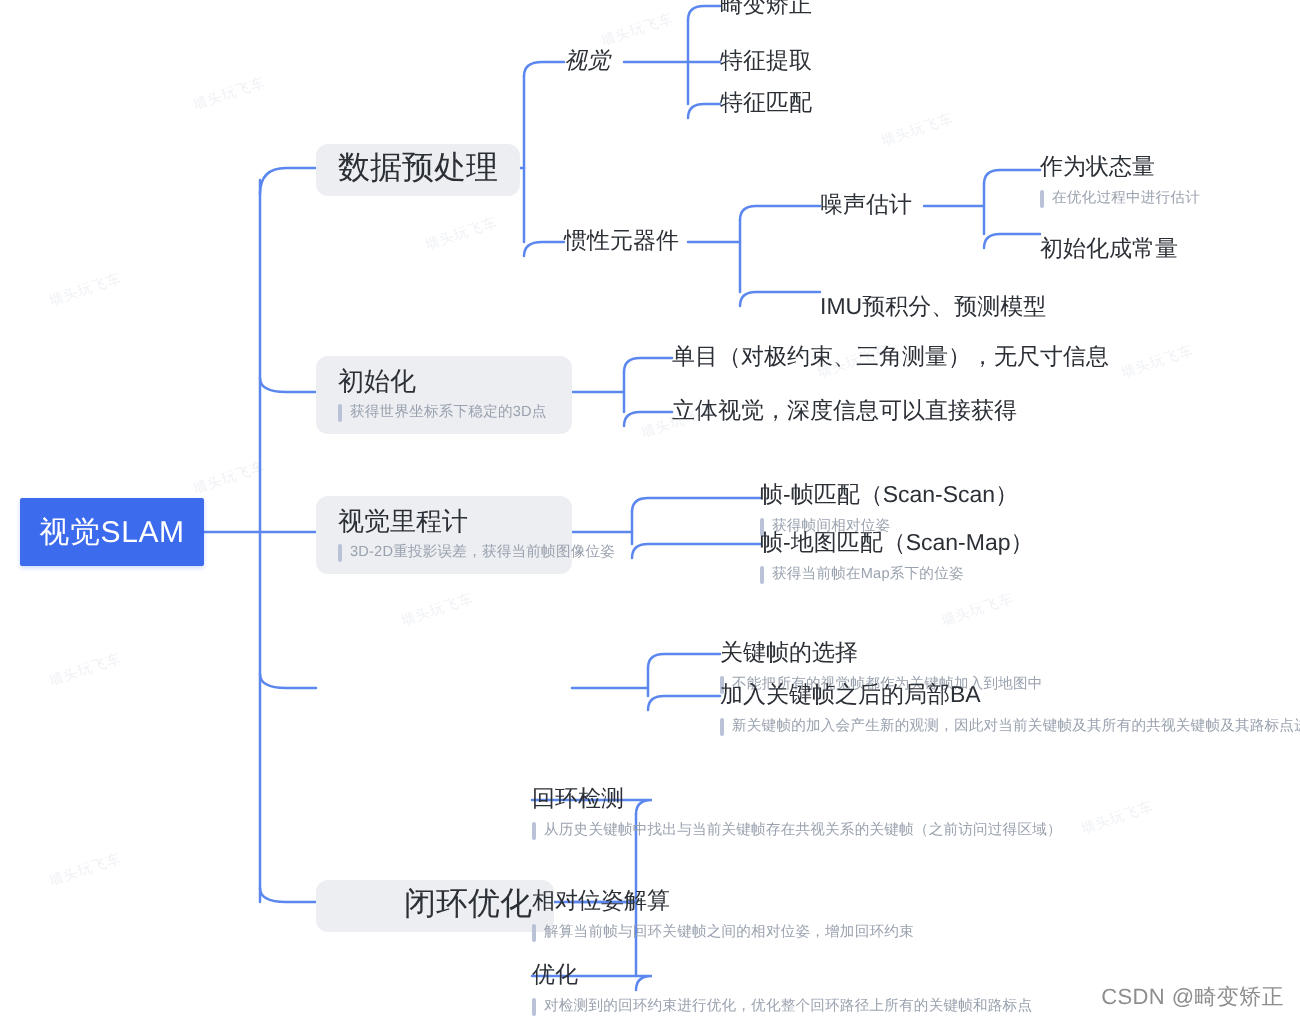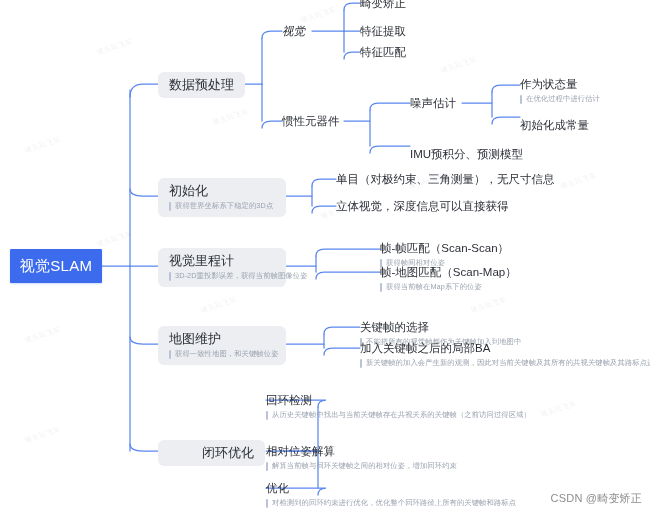--- a/index.html
+++ b/index.html
@@ -20,21 +20,21 @@
     background:#3d6bed;color:#fff;border-radius:1px;
     display:flex;align-items:center;justify-content:center;
     font-size:15px;letter-spacing:.3px;
     box-shadow:0 1px 2px rgba(61,107,237,.25);
   }
 
   .box{
     background:#eceef1;border-radius:6px;
     padding:4px 11px 5px 11px;
   }
-  .box .title{font-size:13px;color:#2b2f36;line-height:17px;white-space:nowrap;}
+  .box .title{font-size:16px;color:#2b2f36;line-height:17px;white-space:nowrap;}
   .box.with-sub{padding:5px 11px 6px 11px;}
   .box.with-sub .title{font-size:13px;line-height:16px;}
 
   .plain{padding:0;}
   .plain .title{
     font-size:11.5px;color:#2b2f36;line-height:16px;white-space:nowrap;
   }
 
   .sub{
     display:flex;align-items:flex-start;gap:4px;
@@ -140,27 +140,20 @@
   </div>
 
   <div class="node box with-sub" style="left:158px;top:248px;width:128px;">
     <div class="title">视觉里程计</div>
     <div class="sub">
       <span class="bar"></span>
       <span class="txt">3D-2D重投影误差，获得当前帧图像位姿</span>
     </div>
   </div>
 
-  <div class="node box with-sub" style="left:158px;top:326px;width:128px;">
-    <div class="title">地图维护</div>
-    <div class="sub">
-      <span class="bar"></span>
-      <span class="txt">获得一致性地图，和关键帧位姿</span>
-    </div>
-  </div>
 
   <div class="node box" style="left:158px;top:440px;padding-left:44px;">
     <div class="title">闭环优化</div>
   </div>
 
   <div class="node plain" style="left:282px;top:23px;font-style:italic;">
     <div class="title">视觉</div>
   </div>
   <div class="node plain" style="left:282px;top:113px;">
     <div class="title">惯性元器件</div>

